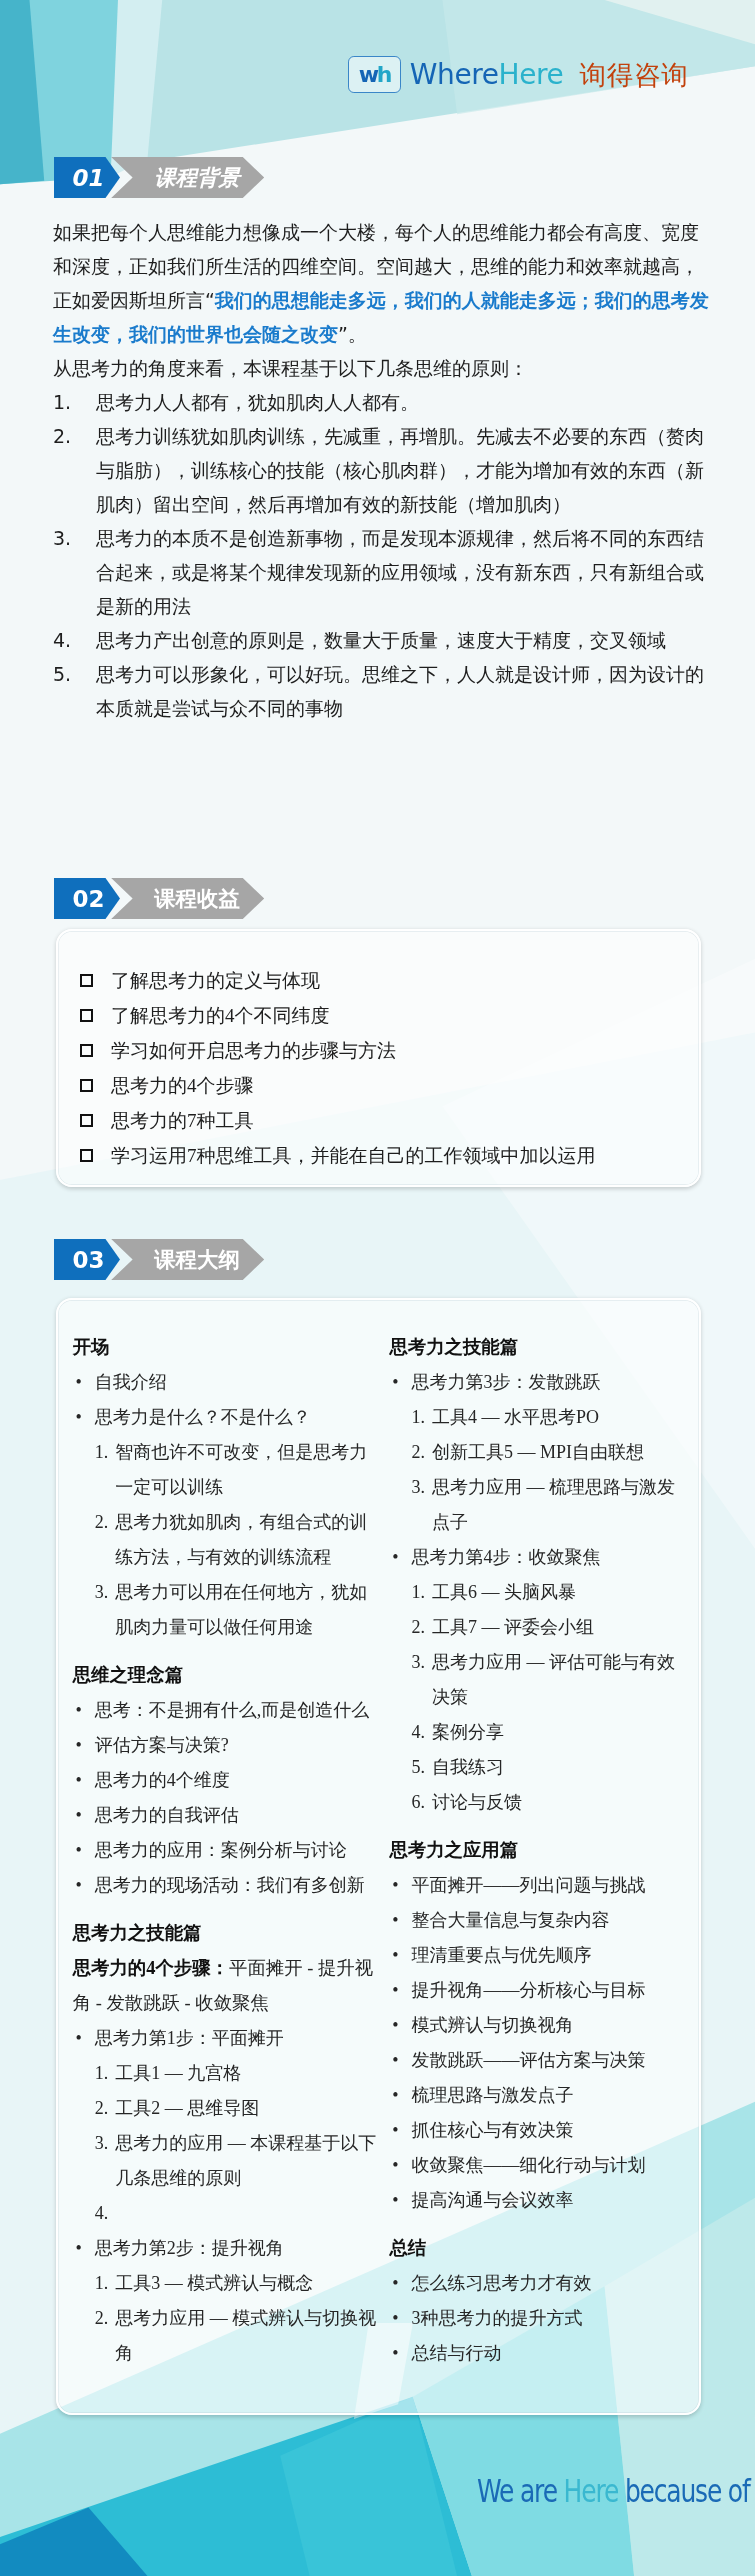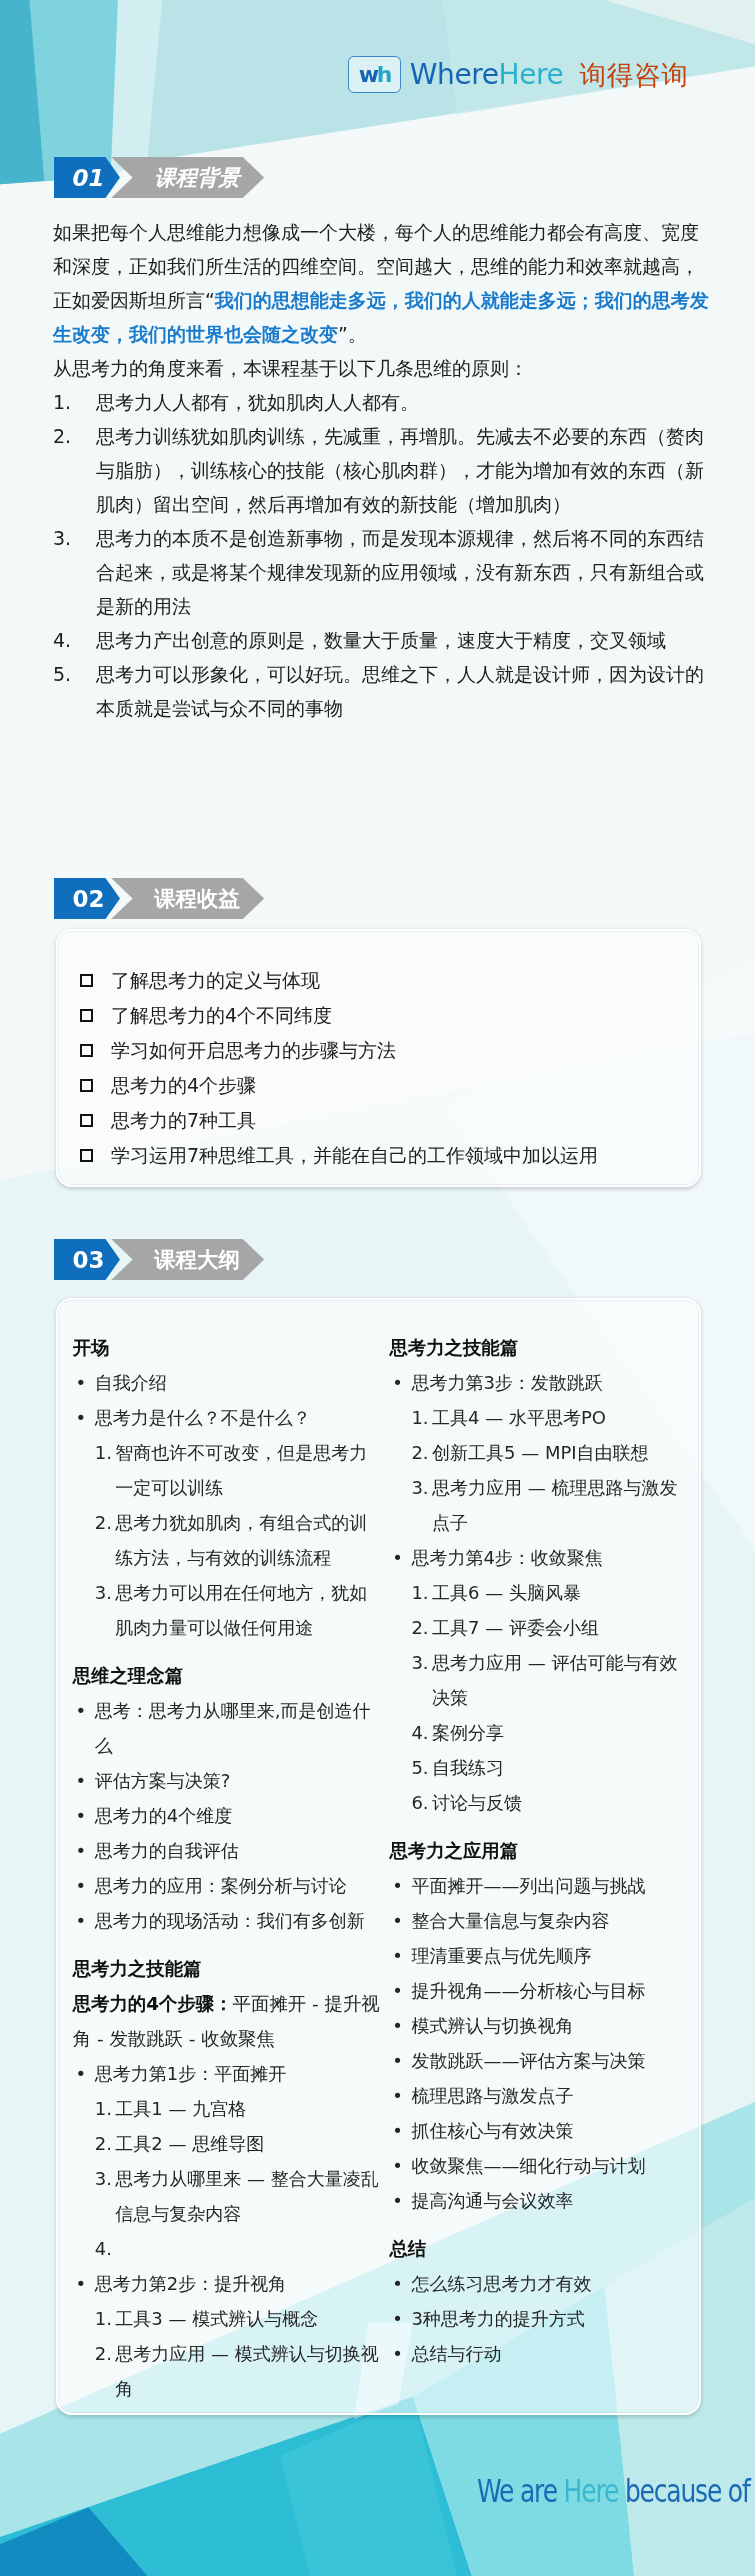--- a/index.html
+++ b/index.html
@@ -56,20 +56,21 @@
   .s1 li { display: flex; width: 664px; }
   .s1 li .n { width: 43px; flex: none; }
   .s1 li .t { flex: 1; }
 
   
   .card {
     position: absolute; left: 56px; width: 645px;
     background: rgba(255,255,255,0.55);
     border: 2.2px solid #ffffff; border-radius: 16px;
     box-shadow: 0 1.5px 4.4px rgba(0,0,0,0.18), inset 0 0 0 0.7px rgba(180,200,210,0.35);
+    font-family: Liberation Serif, serif;
   }
   .benefits { top: 929px; height: 258px; padding: 32px 22px 0 22px; }
   .benefits li {
     list-style: none; display: flex; align-items: center;
     font-size: 19px; line-height: 35px; color: #1e1e1e;
   }
   .chk {
     width: 13.3px; height: 13.3px; border: 2.6px solid #111; margin-right: 17.7px; flex: none;
     background: transparent;
   }
@@ -222,21 +223,21 @@
           <span class="txt">思考力犹如肌肉，有组合式的训练方法，与有效的训练流程</span>
         </div>
       <div class="sub">
           <span class="num">3.</span>
           <span class="txt">思考力可以用在任何地方，犹如肌肉力量可以做任何用途</span>
         </div>
       <div class="gap"></div>
       <div class="grp-title">思维之理念篇</div>
       <div class="b">
           <span class="dot">•</span>
-          <span>思考：思考力从哪里来,而是创造什么</span>
+          <span>思考：不是拥有什么,而是创造什么</span>
         </div>
       <div class="b">
           <span class="dot">•</span>
           <span>评估方案与决策?</span>
         </div>
       <div class="b">
           <span class="dot">•</span>
           <span>思考力的4个维度</span>
         </div>
       <div class="b">
@@ -261,21 +262,21 @@
       <div class="sub">
           <span class="num">1.</span>
           <span class="txt">工具1 — 九宫格</span>
         </div>
       <div class="sub">
           <span class="num">2.</span>
           <span class="txt">工具2 — 思维导图</span>
         </div>
       <div class="sub">
           <span class="num">3.</span>
-          <span class="txt">思考力从哪里来 — 整合大量凌乱信息与复杂内容</span>
+          <span class="txt">思考力的应用 — 本课程基于以下几条思维的原则</span>
         </div>
       <div class="sub">
           <span class="num">4.</span>
         </div>
       <div class="b">
           <span class="dot">•</span>
           <span>思考力第2步：提升视角</span>
         </div>
       <div class="sub">
           <span class="num">1.</span>

